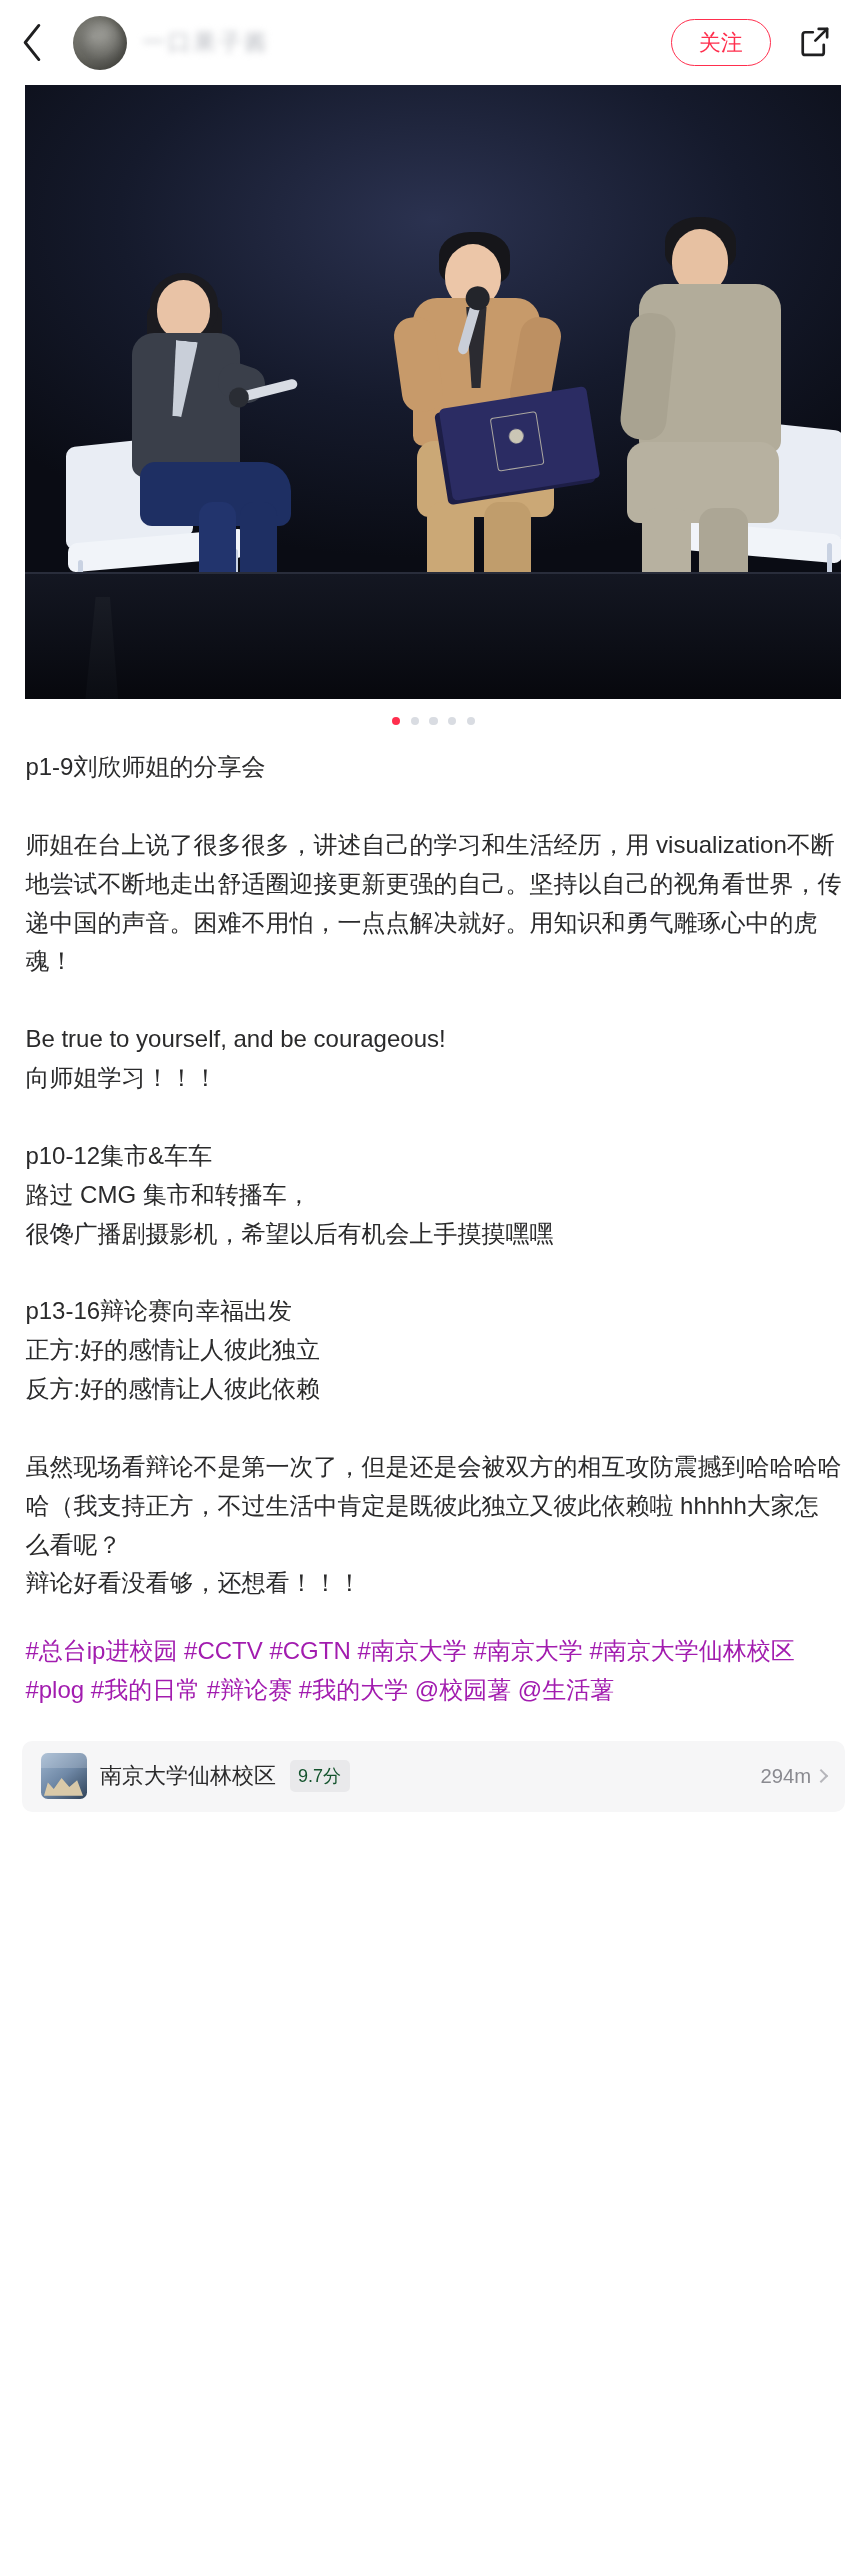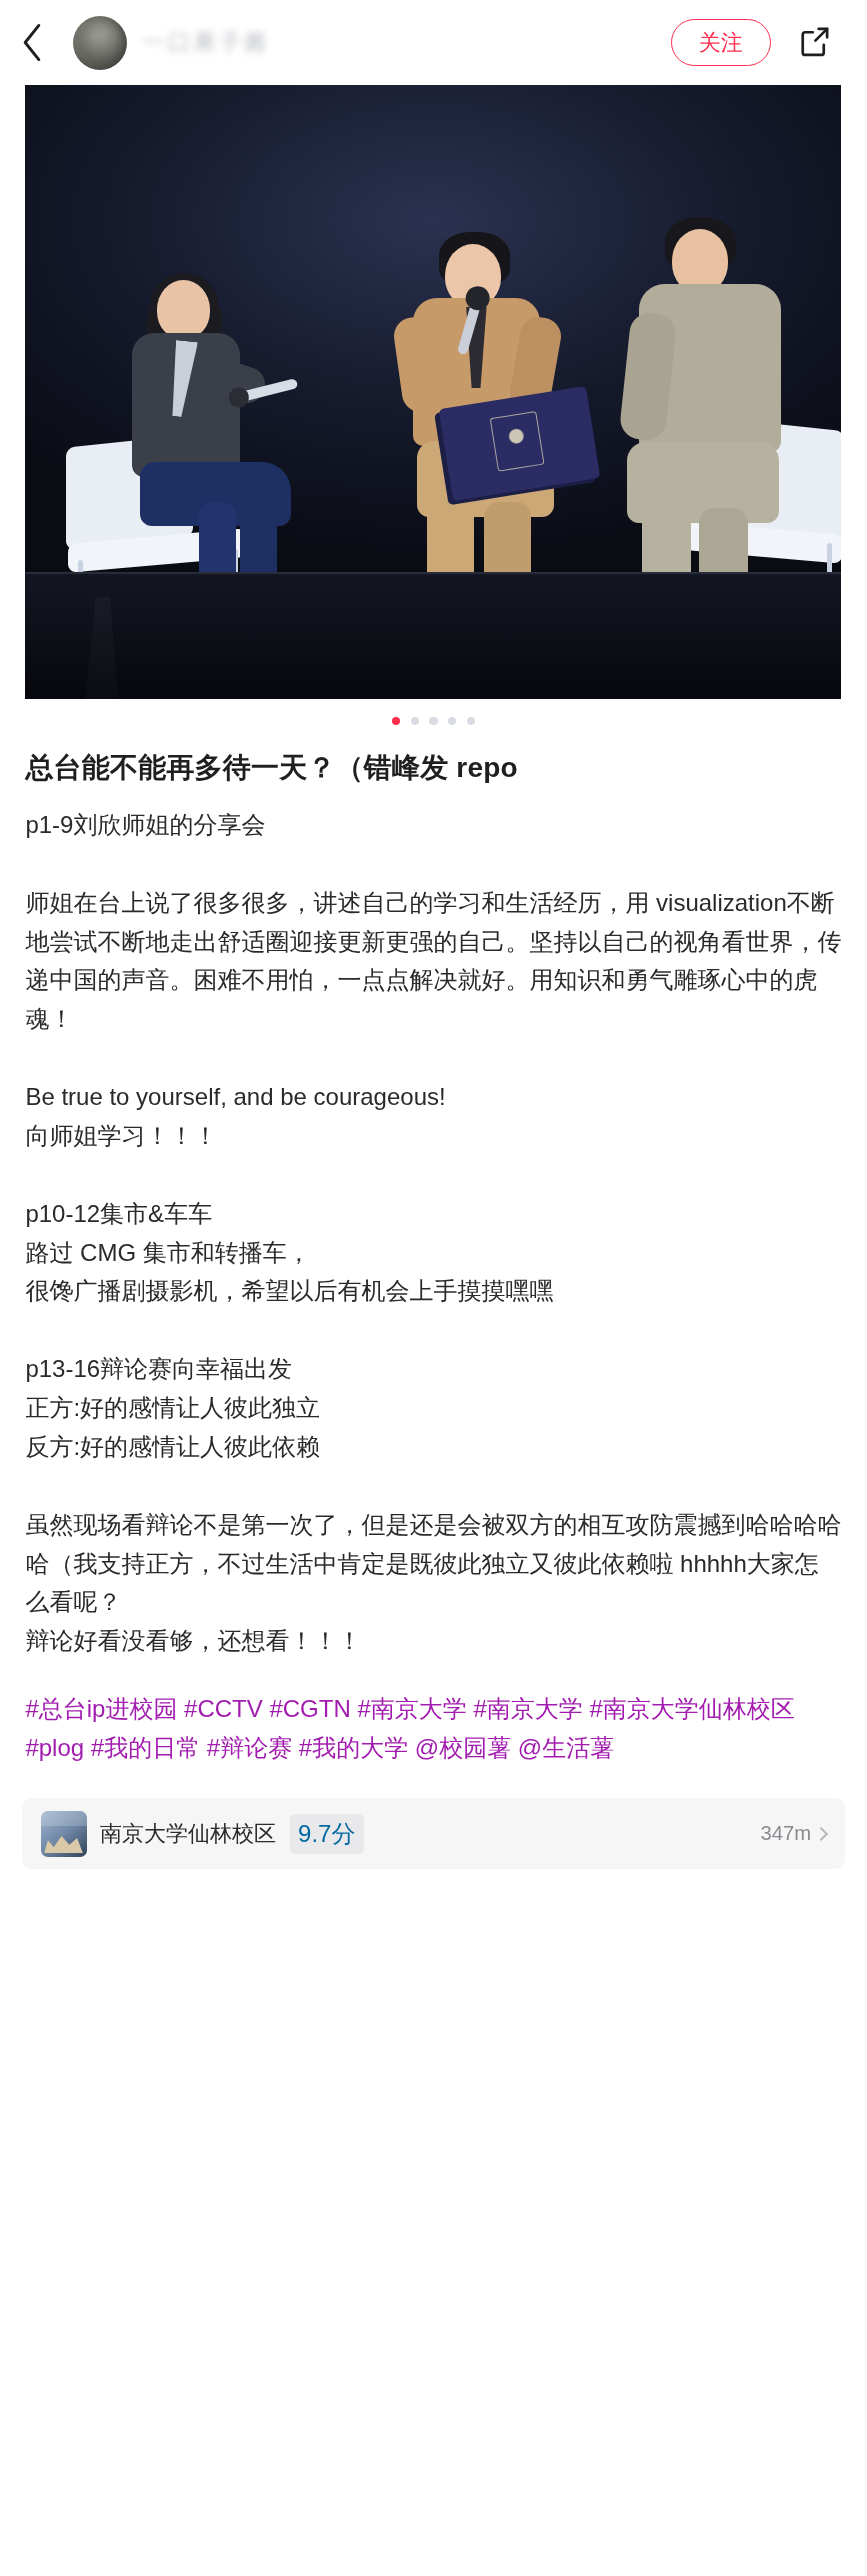--- a/index.html
+++ b/index.html
@@ -403,21 +403,21 @@
     clip-path: polygon(0 100%, 10% 40%, 25% 70%, 45% 20%, 65% 60%, 85% 30%, 100% 100%);
   }
   .loc-thumb::after {
     content: ""; position: absolute; left: 0; top: 0; right: 0; height: 15.2px;
     background: rgba(255,255,255,.18);
   }
   .loc-name {
     font-size: 22px; color: #2b2b2c; white-space: nowrap;
   }
   .loc-score {
-    font-size: 24px; color: #0369a1;
+    font-size: 18px; color: #14532d;
     background: #e9e9eb;
     border-radius: 5.1px;
     padding: 4.2px 8.5px;
     white-space: nowrap;
   }
   .loc-dist {
     margin-left: auto;
     font-size: 20.3px;
     color: #8a8a90;
     white-space: nowrap;
@@ -531,21 +531,20 @@
   <div class="dots">
     <div class="dot active"></div>
     <div class="dot"></div>
     <div class="dot"></div>
     <div class="dot"></div>
     <div class="dot"></div>
   </div>
 </div>
 
 <div class="content">
-  <div class="post-title">总台能不能再多待一天？（错峰发 repo</div>
   <div class="post-body">p1-9刘欣师姐的分享会
 
 师姐在台上说了很多很多，讲述自己的学习和生活经历，用 visualization不断地尝试不断地走出舒适圈迎接更新更强的自己。坚持以自己的视角看世界，传递中国的声音。困难不用怕，一点点解决就好。用知识和勇气雕琢心中的虎魂！
 
 Be true to yourself, and be courageous!
 向师姐学习！！！
 
 p10-12集市&amp;车车
 路过 CMG 集市和转播车，
 很馋广播剧摄影机，希望以后有机会上手摸摸嘿嘿
@@ -557,17 +556,17 @@
 虽然现场看辩论不是第一次了，但是还是会被双方的相互攻防震撼到哈哈哈哈哈（我支持正方，不过生活中肯定是既彼此独立又彼此依赖啦 hhhhh大家怎么看呢？
 辩论好看没看够，还想看！！！</div>
   <div class="tags">#总台ip进校园  #CCTV  #CGTN  #南京大学  #南京大学  #南京大学仙林校区  #plog  #我的日常  #辩论赛  #我的大学  @校园薯 @生活薯</div>
 </div>
 
 <div class="locbar">
   <div class="loc-thumb"></div>
   <div class="loc-name">南京大学仙林校区</div>
   <div class="loc-score">9.7分</div>
   <div class="loc-dist">
-    <span>347m</span>
+    <span>294m</span>
     <span class="chev"></span>
   </div>
 </div>
 
 
 </body></html>

